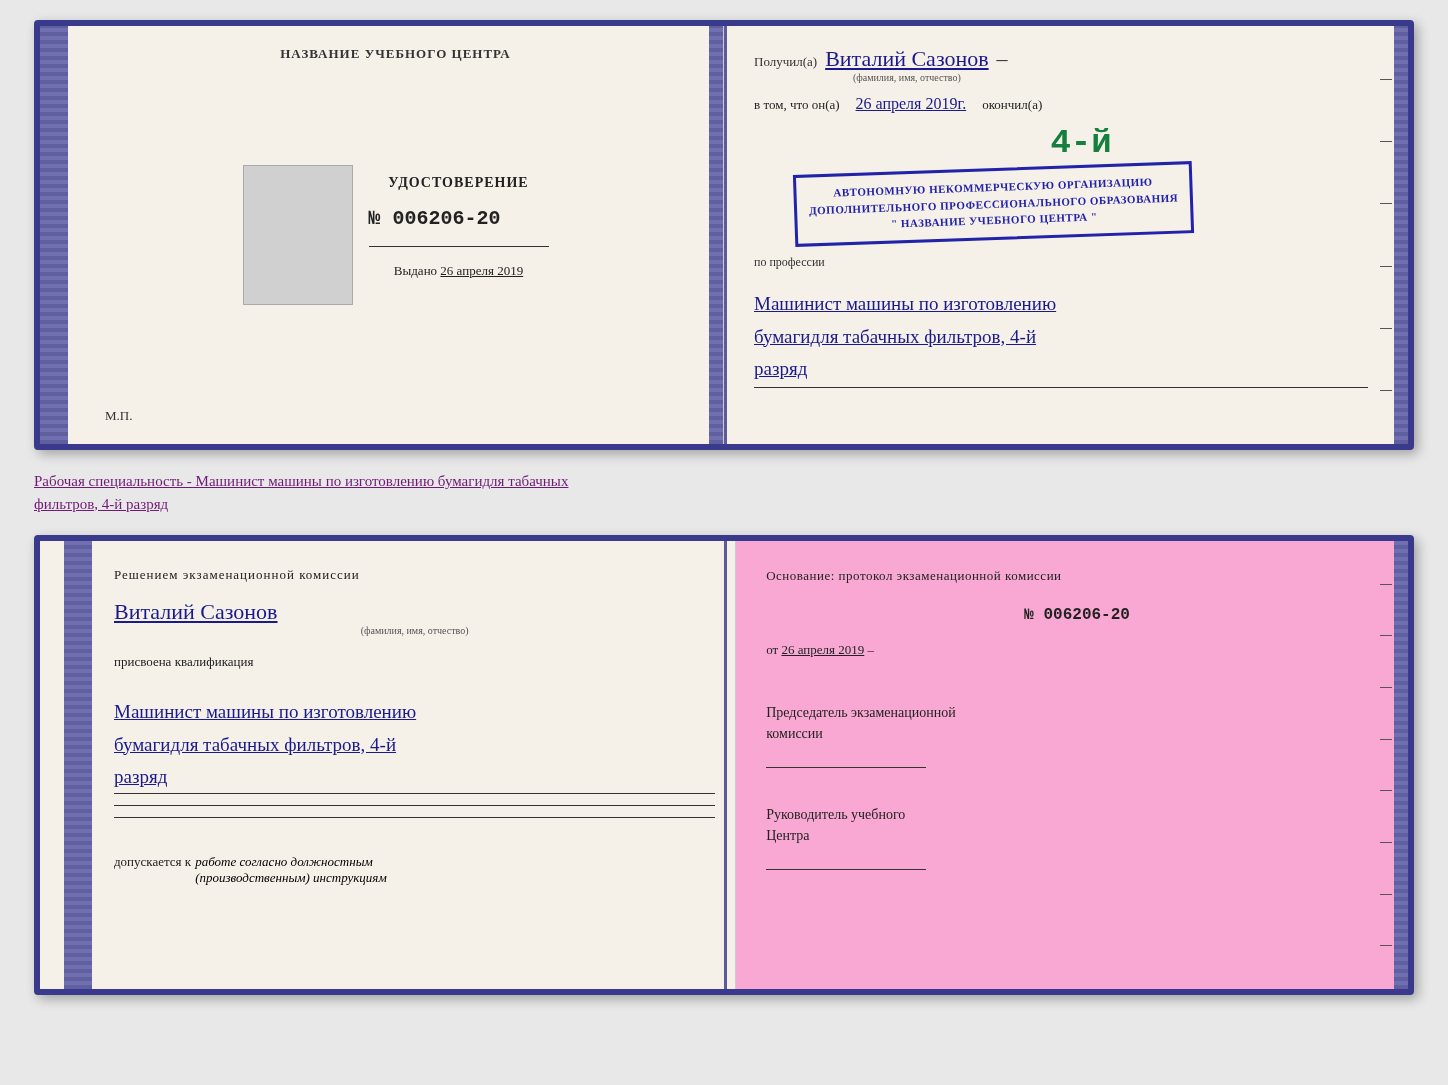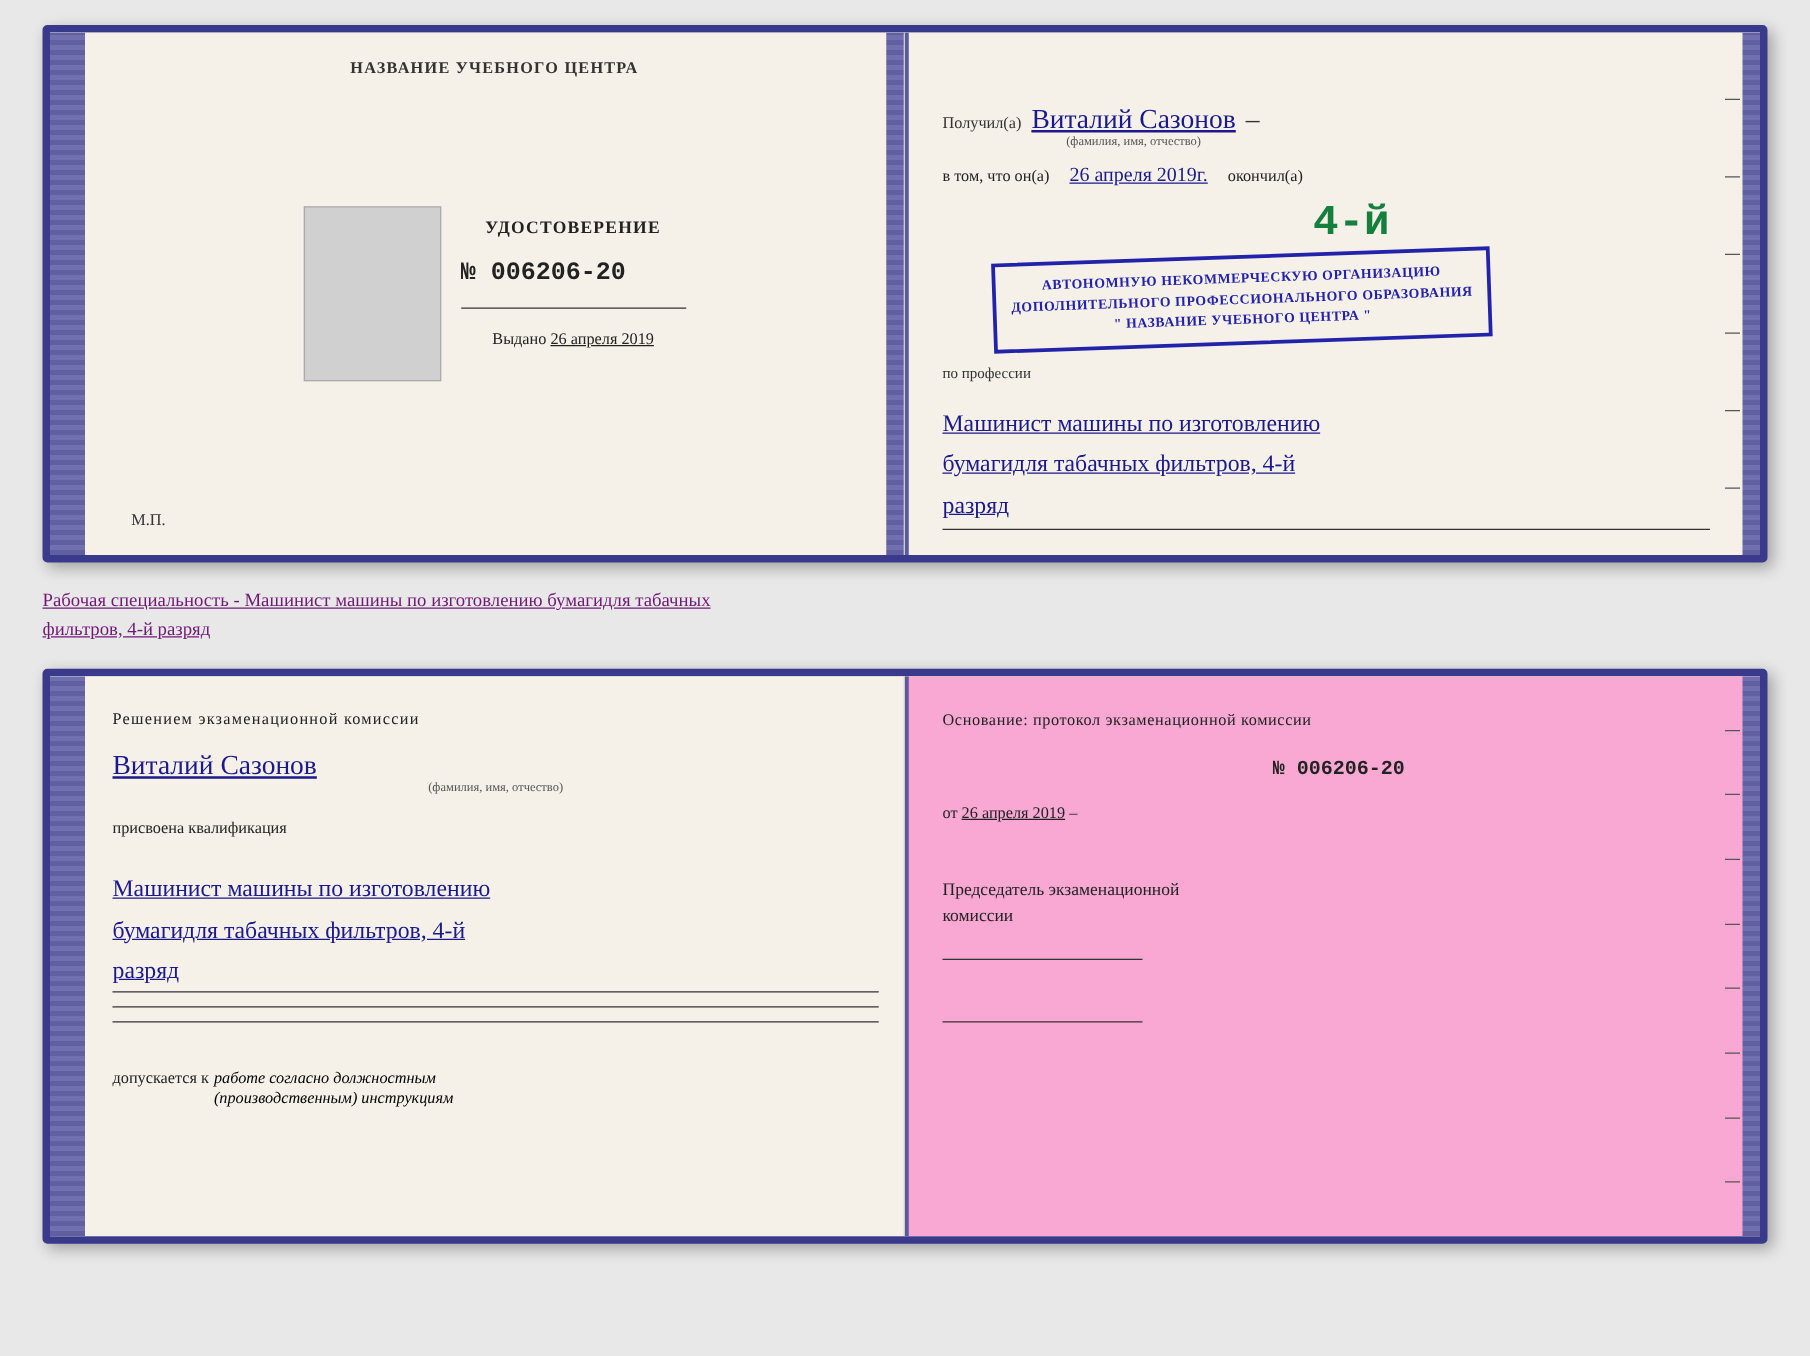--- a/index.html
+++ b/index.html
@@ -143,21 +143,20 @@
     }
 
     
     .page-right {
       width: 50%;
       display: flex;
       flex-direction: column;
       padding: 20px 20px 20px 30px;
       position: relative;
       background: #f5f0e8;
-      justify-content: flex-end;
     }
 
     .right-binding-strip {
       position: absolute;
       right: 0;
       top: 0;
       bottom: 0;
       width: 14px;
       background: repeating-linear-gradient(
         0deg,
@@ -253,20 +252,21 @@
     }
 
     .qual-page-left {
       width: 50%;
       border-right: 1px solid #ccc;
       display: flex;
       flex-direction: column;
       padding: 24px 20px 20px 50px;
       position: relative;
       background: #f5f0e8;
+      margin-left: 24px;
     }
 
     .qual-binding-left {
       position: absolute;
       left: 0;
       top: 0;
       bottom: 0;
       width: 28px;
       background: repeating-linear-gradient(
         0deg,
@@ -508,20 +508,22 @@
         <span style="font-size:13px;"> –</span>
       </div>
 
       <div style="margin-top:14px;">
         <div class="official-label" style="white-space:pre-line;">Председатель экзаменационной
 комиссии</div>
         <div class="signature-blank"></div>
       </div>
 
       <div style="margin-top:14px;">
+        <div class="official-label" style="white-space:pre-line;">Руководитель учебного
+Центра</div>
         <div class="signature-blank"></div>
       </div>
     </div>
 
     <div class="right-decorative-lines">
       <div class="deco-dash"></div>
       <div class="deco-dash"></div>
       <div class="deco-dash"></div>
       <div class="deco-dash"></div>
       <div class="deco-dash"></div>

